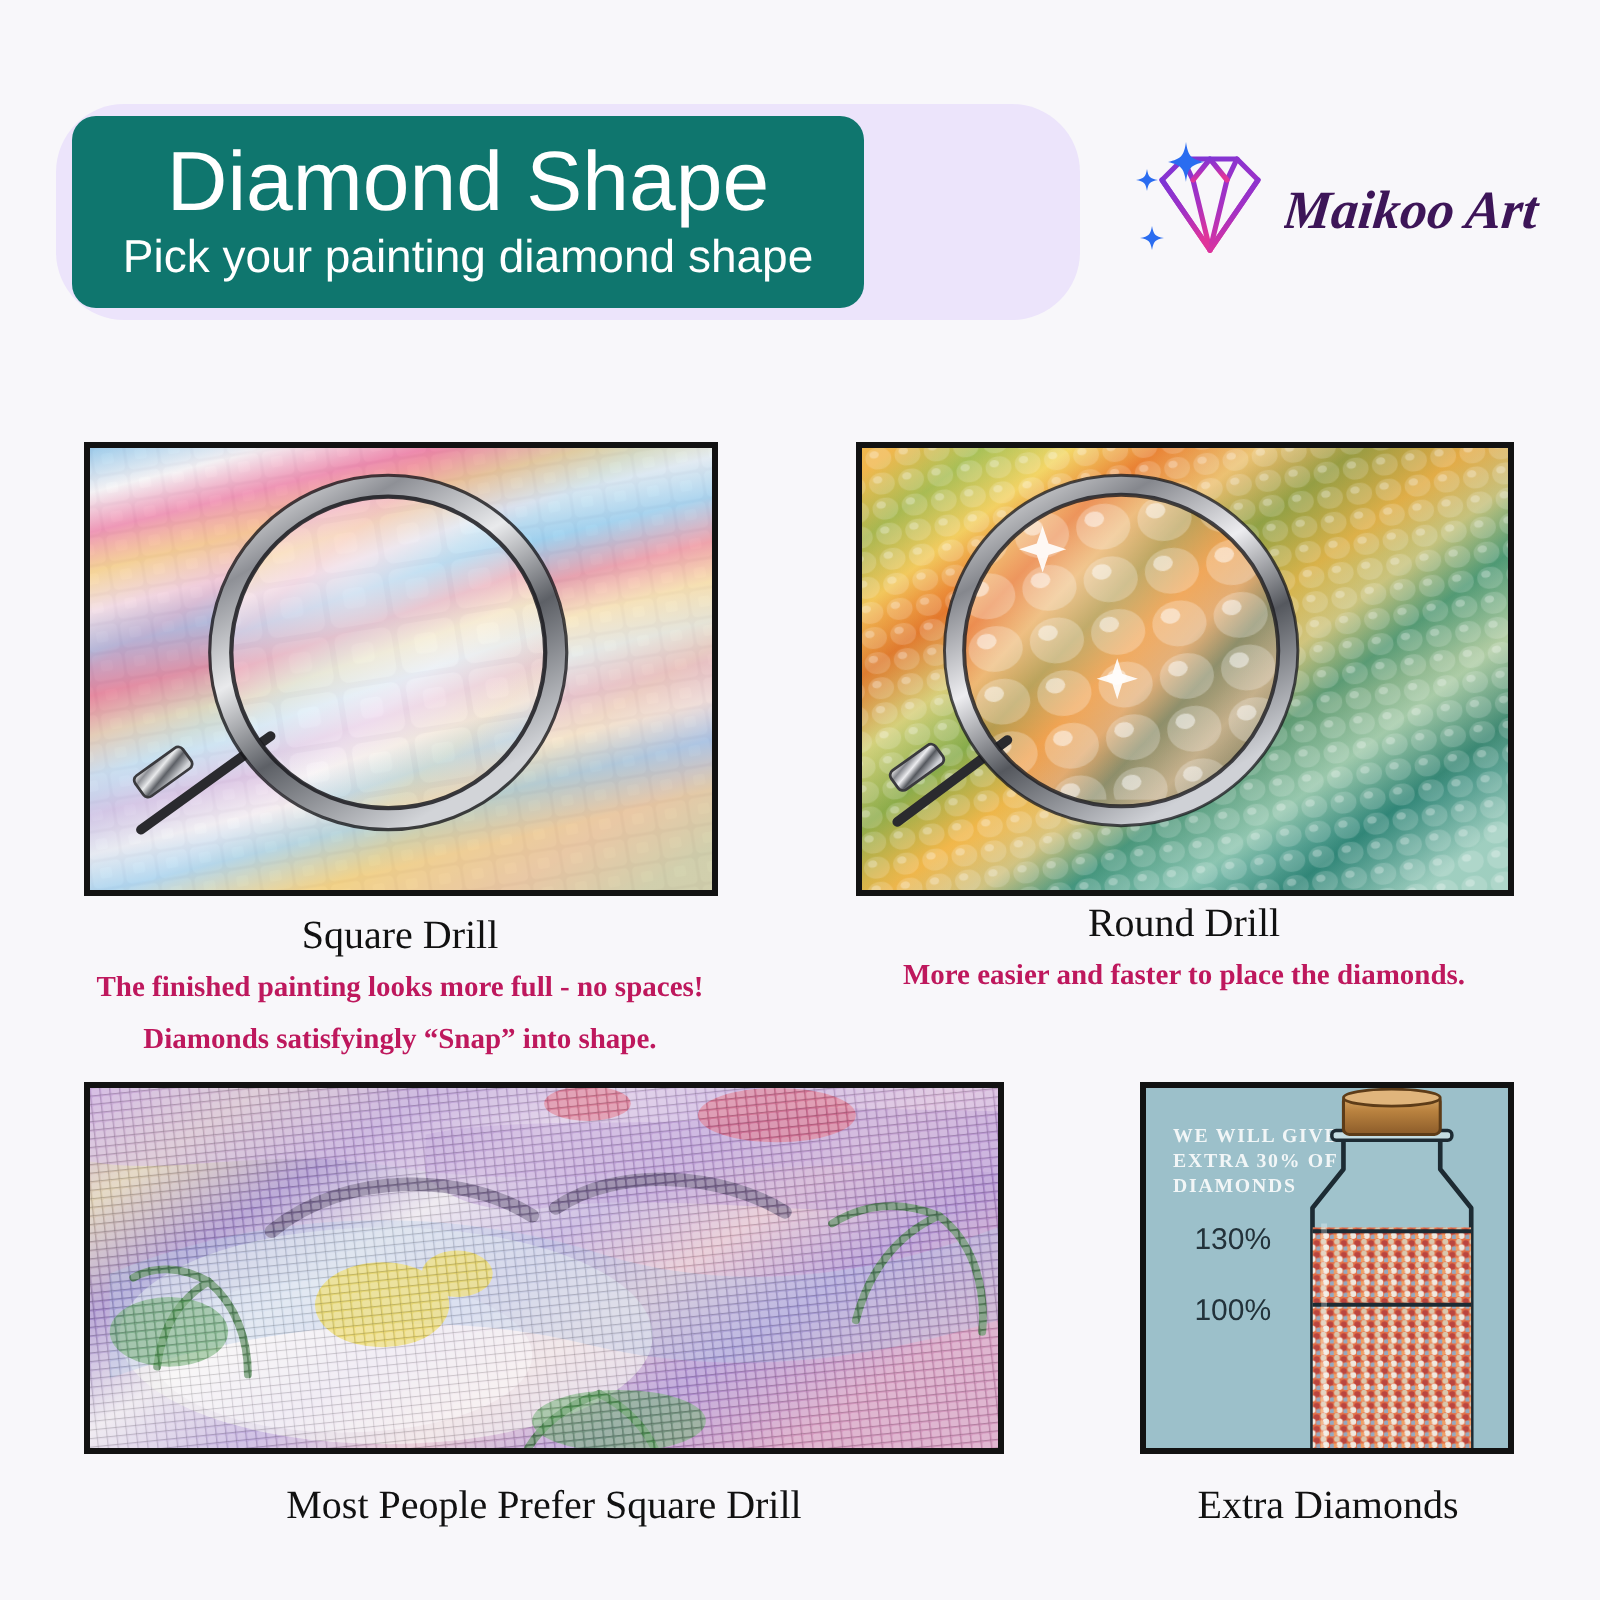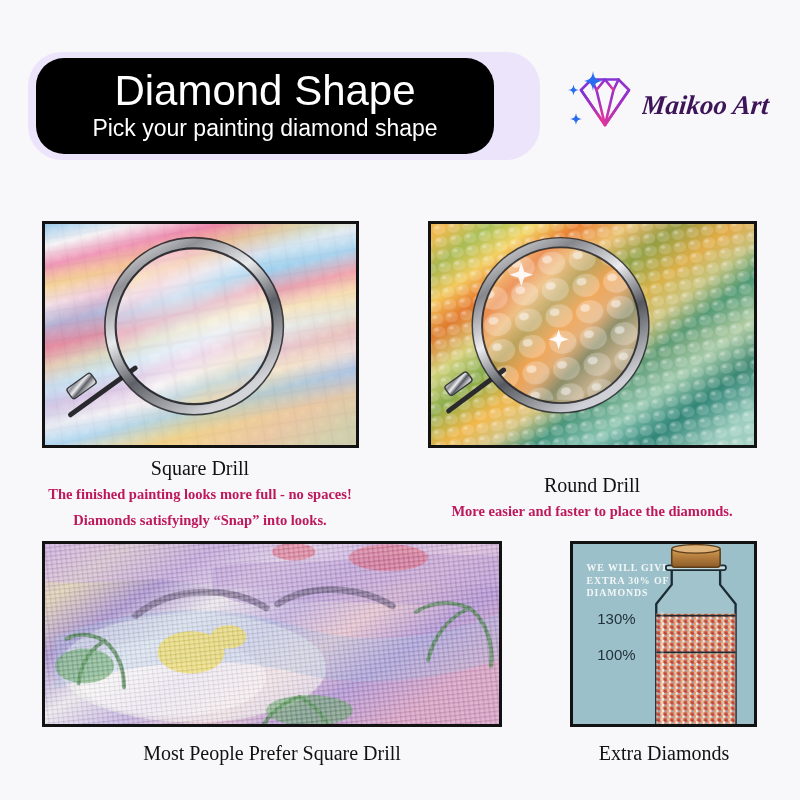--- a/index.html
+++ b/index.html
@@ -30,23 +30,23 @@
   .banner-outer {
     position: absolute;
     left: 28px; top: 52px;
     width: 512px; height: 108px;
     background: #ece4fb;
     border-radius: 34px;
   }
   .banner {
     position: absolute;
     left: 36px; top: 58px;
-    width: 458px; height: 96px;
-    background: #000000;
-    border-radius: 28px;
+    width: 396px; height: 96px;
+    background: #0f766e;
+    border-radius: 12px;
     display: flex;
     flex-direction: column;
     align-items: center;
     justify-content: center;
     font-family: "Liberation Sans", sans-serif;
   }
   .banner-title {
     color: #ffffff;
     font-size: 42px;
     line-height: 46px;
@@ -108,21 +108,21 @@
   .cap-line {
     font-family: "Liberation Serif", serif;
     font-weight: bold;
     font-size: 14.5px;
     line-height: 26px;
     color: #be185d;
     text-align: center;
     white-space: nowrap;
   }
   #cap-square { left: 22px;  top: 455px; width: 356px; }
-  #cap-round  { left: 412px; top: 472px; width: 360px; }
+  #cap-round  { left: 412px; top: 449px; width: 360px; }
   #cap-mosaic { left: 22px;  top: 740px; width: 500px; }
   #cap-bottle { left: 560px; top: 740px; width: 208px; }
 </style>
 </head>
 <body>
 
 <div class="page">
 
   <div class="header">
 
@@ -432,21 +432,21 @@
         <ellipse cx="79" cy="5" rx="25" ry="4.4" fill="#e0b57c" stroke="#5d3c18" stroke-width="1.4"></ellipse>
 
         <path d="M44 70 L44 190" stroke="#ffffff" stroke-width="3" opacity="0.28"></path>
       </g>
     </svg>
   </div>
 
   <div class="cap-block" id="cap-square">
     <div class="cap-title">Square Drill</div>
     <div class="cap-line">The finished painting looks more full - no spaces!</div>
-    <div class="cap-line">Diamonds satisfyingly “Snap” into looks.</div>
+    <div class="cap-line">Diamonds satisfyingly “Snap” into shape.</div>
   </div>
 
   <div class="cap-block" id="cap-round">
     <div class="cap-title">Round Drill</div>
     <div class="cap-line">More easier and faster to place the diamonds.</div>
   </div>
 
   <div class="cap-block" id="cap-bottle">
     <div class="cap-title">Extra Diamonds</div>
   </div>

